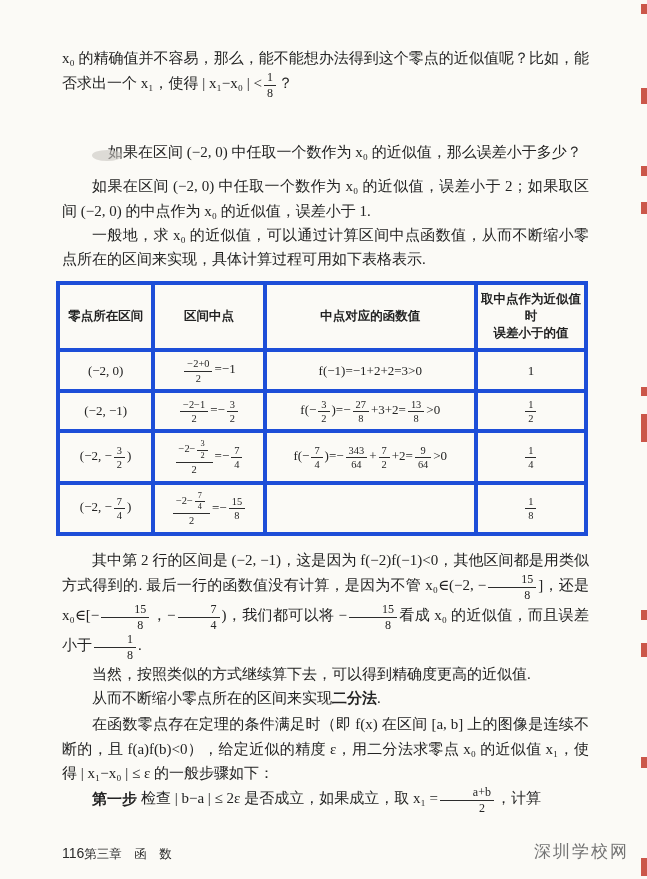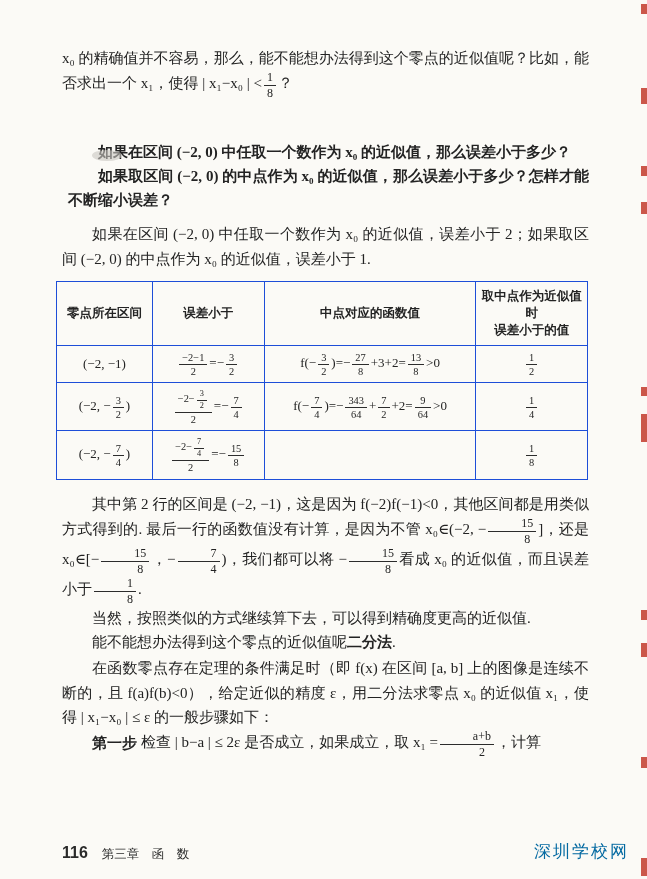--- a/index.html
+++ b/index.html
@@ -16,42 +16,42 @@
     inset: 0;
     background: #fbfaf6;
     padding: 46px 58px 0 62px;
   }
   .para {
     font-size: 15px;
     line-height: 1.62;
     text-align: justify;
   }
   .indent { text-indent: 2em; }
-  .question-block { margin: 40px 0 10px 6px; font-weight: bold; }
+  .question-block { margin: 40px 0 10px 16px; }
   .question-block .para { line-height: 1.6; }
   
   .frac {
     display: inline-block;
     vertical-align: middle;
     text-align: center;
     line-height: 1.08;
     font-size: 0.8em;
     margin: 0 2px;
   }
   .frac .num { display: block; border-bottom: 1px solid #2c2c2c; padding: 1px 3px 1px; }
   .frac .den { display: block; padding: 1px 3px 0; }
   
   table.zero-table {
     border-collapse: collapse;
     width: 532px;
     margin: 10px 0 12px -6px;
     font-size: 13.5px;
   }
   table.zero-table th, table.zero-table td {
-    border: 1px solid #1d4ed8;
+    border: 4px solid #1d4ed8;
     text-align: center;
     vertical-align: middle;
     padding: 5px 3px;
   }
   table.zero-table th {
     font-family: "Liberation Sans", "DejaVu Sans", sans-serif;
     font-weight: bold;
     font-size: 12.5px;
     padding: 6px 2px;
   }
@@ -60,28 +60,28 @@
   .step-label { font-weight: bold; margin-right: 4px; }
   
   .footer {
     position: absolute;
     left: 62px;
     bottom: 16px;
     font-family: "Liberation Sans", "DejaVu Sans", sans-serif;
     font-size: 12.5px;
     color: #2a2a2a;
   }
-  .footer .pagenum { font-weight: bold; font-size: 16px; margin-right: 14px; }
+  .footer .pagenum { font-weight: normal; font-size: 14px; }
   .watermark {
     position: absolute;
     right: 18px;
     bottom: 16px;
     font-family: "Liberation Sans", "DejaVu Sans", sans-serif;
     font-size: 17px;
-    color: #0369a1;
+    color: #737373;
     letter-spacing: 2px;
     margin-left: 40px;
   }
   
   .mark {
     position: absolute;
     right: 0;
     width: 6px;
     background: #c23a2c;
     opacity: 0.85;
@@ -101,43 +101,49 @@
 <body>
 
 <div class="page">
 
   <p class="para"><span>x₀ 的精确值并不容易，那么，能不能想办法得到这个零点的近似值呢？比如，能否求出一个 x₁，使得 | x₁−x₀ | &lt;</span><span class="frac"><span class="num">1</span><span class="den">8</span></span><span>？</span></p>
 
   <div class="smudge"></div>
 
   <div class="question-block">
     <p class="para indent">如果在区间 (−2, 0) 中任取一个数作为 x₀ 的近似值，那么误差小于多少？</p>
-    <p class="para indent">如果取区间 (−2, 0) 的中点作为 x₀ 的近似值，那么误差小于多少？怎样才能不断缩小误差？</p>
   </div>
 
   <p class="para indent">如果在区间 (−2, 0) 中任取一个数作为 x₀ 的近似值，误差小于 2；如果取区间 (−2, 0) 的中点作为 x₀ 的近似值，误差小于 1.</p>
+  <p class="para indent">一般地，求 x₀ 的近似值，可以通过计算区间中点函数值，从而不断缩小零点所在的区间来实现，具体计算过程可用如下表格表示.</p>
 
   <table class="zero-table">
     <colgroup>
       <col style="width:96px">
         <col style="width:112px">
         <col style="width:212px">
         <col style="width:112px">
     </colgroup>
     <tbody>
         <tr>
       <th>零点所在区间</th>
-      <th>误差小于</th>
+      <th>区间中点</th>
       <th>中点对应的函数值</th>
       <th>
         <div>取中点作为近似值时</div>
         <div>误差小于的值</div>
       </th>
     </tr>
 
+    <tr>
+      <td class="math-cell"><span>(−2, 0)</span></td>
+      <td class="math-cell"><span class="frac"><span class="num">−2+0</span><span class="den">2</span></span><span>=−1</span></td>
+      <td class="math-cell"><span>f(−1)=−1+2+2=3&gt;0</span></td>
+      <td class="math-cell"><span>1</span></td>
+    </tr>
 
     <tr>
       <td class="math-cell"><span>(−2, −1)</span></td>
       <td class="math-cell"><span class="frac"><span class="num">−2−1</span><span class="den">2</span></span><span>=−</span><span class="frac"><span class="num">3</span><span class="den">2</span></span></td>
       <td class="math-cell"><span>f(−</span><span class="frac"><span class="num">3</span><span class="den">2</span></span><span>)=−</span><span class="frac"><span class="num">27</span><span class="den">8</span></span><span>+3+2=</span><span class="frac"><span class="num">13</span><span class="den">8</span></span><span>&gt;0</span></td>
       <td class="math-cell"><span class="frac"><span class="num">1</span><span class="den">2</span></span></td>
     </tr>
 
     <tr>
       <td class="math-cell"><span>(−2, −</span><span class="frac"><span class="num">3</span><span class="den">2</span></span><span>)</span></td>
@@ -152,21 +158,21 @@
       <td class="math-cell"><span></span></td>
       <td class="math-cell"><span class="frac"><span class="num">1</span><span class="den">8</span></span></td>
     </tr>
   </tbody>
     </table>
 
   <p class="para indent"><span>其中第 2 行的区间是 (−2, −1)，这是因为 f(−2)f(−1)&lt;0，其他区间都是用类似方式得到的. 最后一行的函数值没有计算，是因为不管 x₀∈(−2, −</span><span class="frac"><span class="num">15</span><span class="den">8</span></span><span>]，还是 x₀∈[−</span><span class="frac"><span class="num">15</span><span class="den">8</span></span><span>，−</span><span class="frac"><span class="num">7</span><span class="den">4</span></span><span>)，我们都可以将 −</span><span class="frac"><span class="num">15</span><span class="den">8</span></span><span>看成 x₀ 的近似值，而且误差小于</span><span class="frac"><span class="num">1</span><span class="den">8</span></span><span>.</span></p>
 
   <p class="para indent">当然，按照类似的方式继续算下去，可以得到精确度更高的近似值.</p>
 
-  <p class="para indent"><span>能不能想办法得到这个零点的近似值呢</span><span class="bold">二分法</span><span>.</span></p>
+  <p class="para indent"><span>从而不断缩小零点所在的区间来实现</span><span class="bold">二分法</span><span>.</span></p>
 
   <p class="para indent">在函数零点存在定理的条件满足时（即 f(x) 在区间 [a, b] 上的图像是连续不断的，且 f(a)f(b)&lt;0），给定近似的精度 ε，用二分法求零点 x₀ 的近似值 x₁，使得 | x₁−x₀ | ≤ ε 的一般步骤如下：</p>
 
   <p class="para indent"><span class="step-label">第一步</span><span>检查 | b−a | ≤ 2ε 是否成立，如果成立，取 x₁ =</span><span class="frac"><span class="num">a+b</span><span class="den">2</span></span><span>，计算</span></p>
 
   <div class="footer">
     <span class="pagenum">116</span><span>第三章　函　数</span>
   </div>
   <div class="watermark">深圳学校网</div>
 

